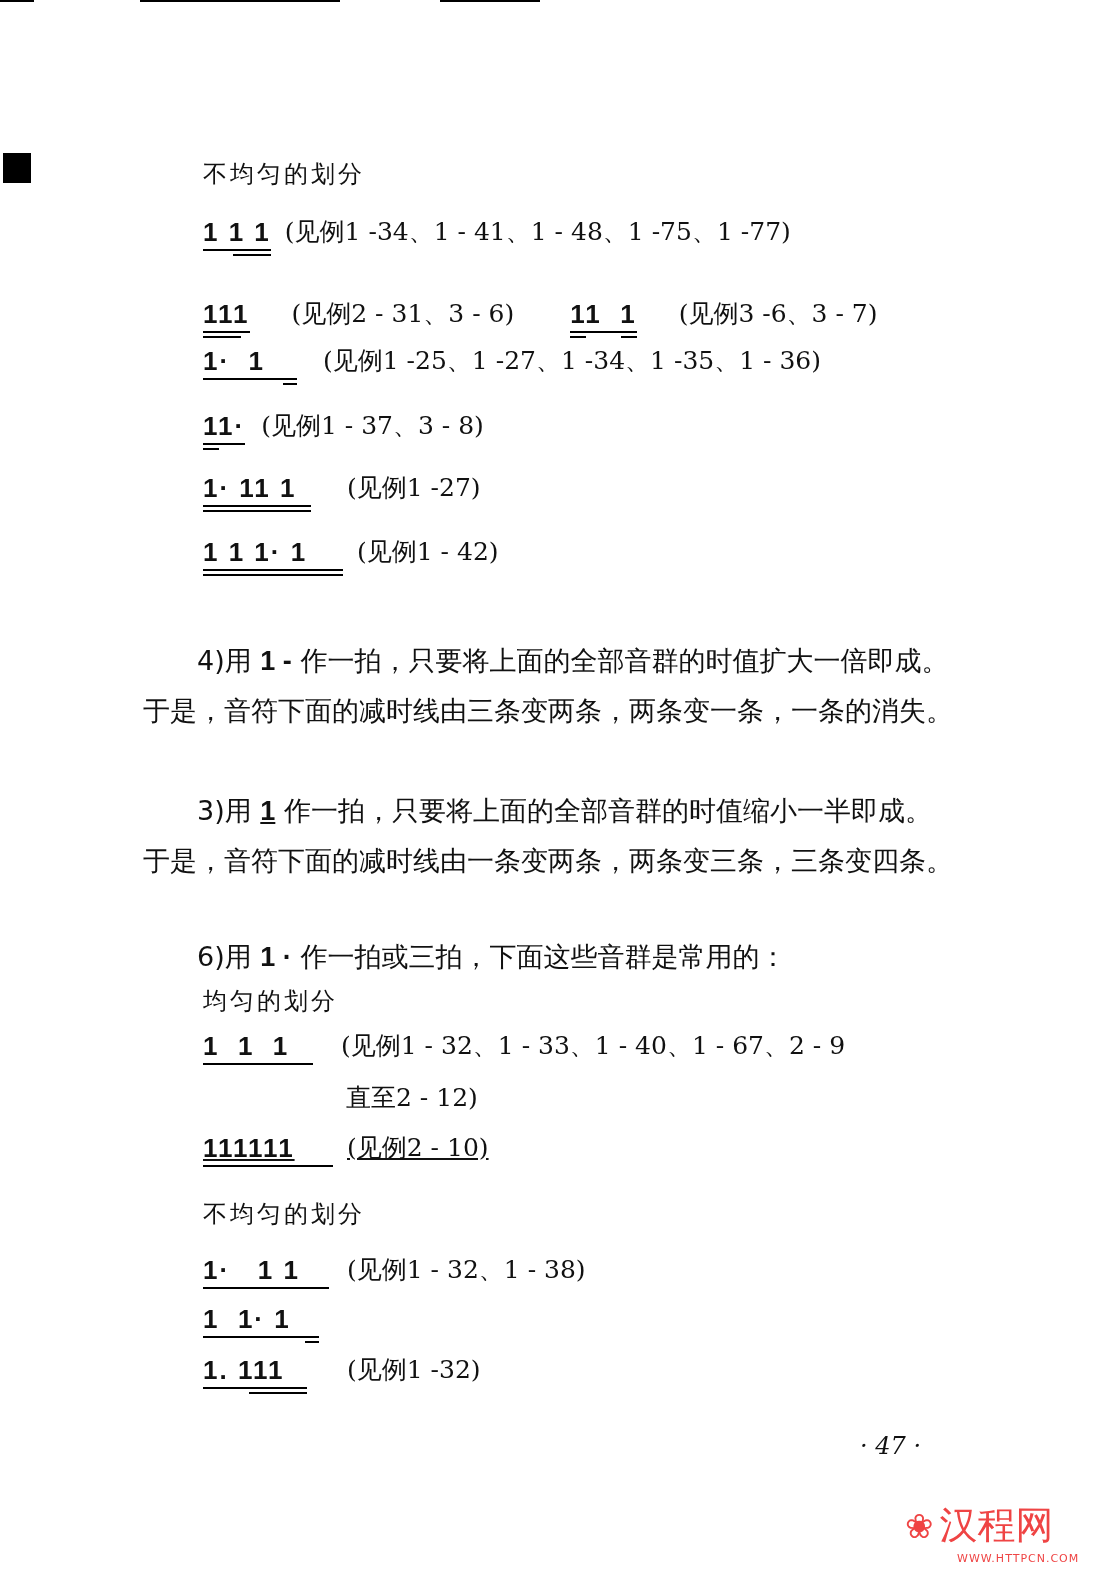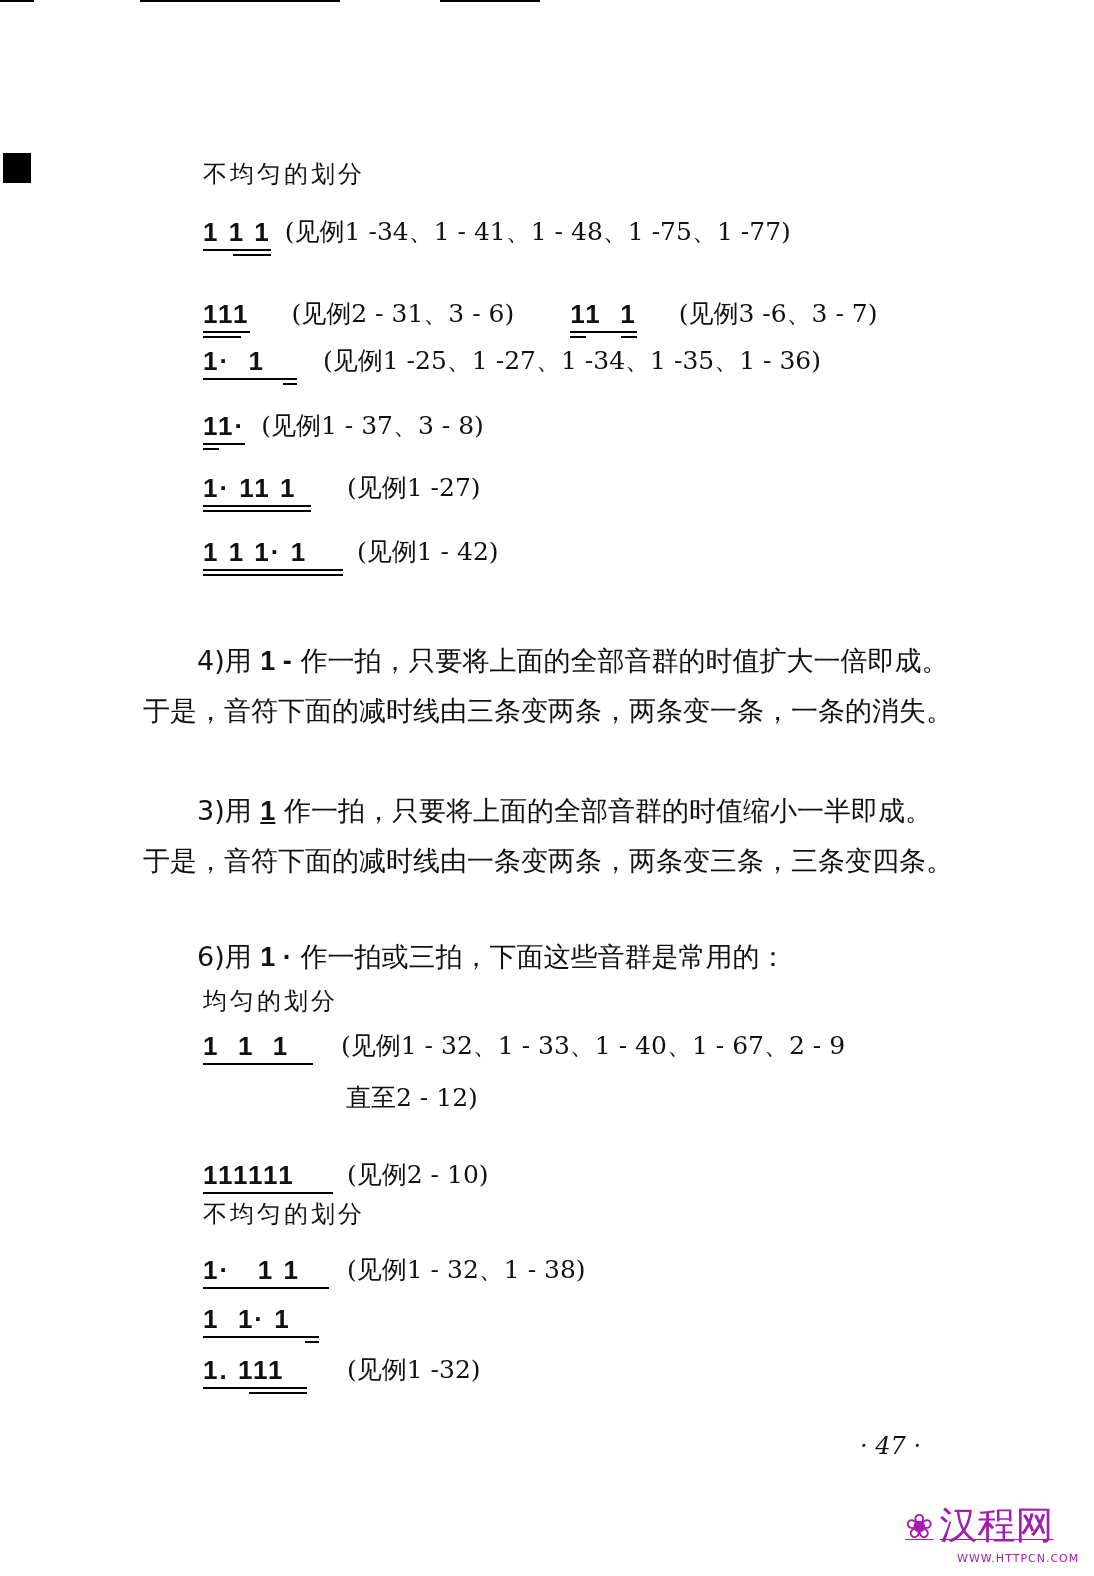--- a/index.html
+++ b/index.html
@@ -14,21 +14,21 @@
   .row { position: absolute; left: 203px; font-size: 25px; white-space: nowrap; display: flex; align-items: flex-start; }
   .notes { position: relative; display: inline-flex; font-family: "Liberation Sans", sans-serif; font-weight: bold; font-size: 26px; line-height: 28px; padding-bottom: 8px; letter-spacing: 2px; }
   .notes .ul1 { position: absolute; left: 0; right: 0; bottom: 3px; height: 2px; background: #000; }
   .notes .ul2 { position: absolute; bottom: -2px; height: 2px; background: #000; }
   .ref { margin-left: 14px; line-height: 28px; }
   .para { position: absolute; left: 143px; width: 810px; font-size: 27px; line-height: 50px; font-family: "DejaVu Sans", sans-serif; }
   .para .ind { display: inline-block; width: 54px; }
   .bnote { font-family: "Liberation Sans", sans-serif; font-weight: bold; }
   .bnote.ul { text-decoration: underline; }
   .pagenum { position: absolute; left: 860px; top: 1432px; font-size: 24px; font-style: italic; }
-  .watermark { position: absolute; left: 905px; top: 1500px; color: #a21caf; font-family: "DejaVu Sans", sans-serif; text-decoration: underline; }
+  .watermark { position: absolute; left: 905px; top: 1500px; color: #ef4444; font-family: "DejaVu Sans", sans-serif; }
   .watermark .wm-logo { font-size: 34px; margin-right: 6px; }
   .watermark .wm-name { font-size: 38px; }
   .watermark .wm-url { position: absolute; left: 52px; top: 52px; font-size: 11px; letter-spacing: 1px; }
 </style>
 </head>
 <body>
 
 <div class="toprule" style="left:0;width:34px;"></div>
 <div class="toprule" style="left:140px;width:200px;"></div>
 <div class="toprule" style="left:440px;width:100px;"></div>
@@ -103,21 +103,21 @@
 <div class="heading" style="top:985px;">均匀的划分</div>
 
 <div class="row" style="top:1032px;">
   <span class="notes" style="white-space:pre;width:110px;"><span>1  1  1</span><i class="ul1"></i></span>
   <span class="ref" style="margin-left:28px;">(见例1 - 32、1 - 33、1 - 40、1 - 67、2 - 9</span>
 </div>
 <div class="row" style="top:1084px;left:346px;">
   <span class="ref" style="margin-left:0;">直至2 - 12)</span>
 </div>
 
-<div class="row" style="top:1161px;">
+<div class="row" style="top:1134px;text-decoration:underline;">
   <span class="notes" style="width:130px;">
       <span>111111</span>
       <i class="ul1"></i>
     </span>
   <span class="ref" style="margin-left:14px;">(见例2 - 10)</span>
 </div>
 
 <div class="heading" style="top:1198px;">不均匀的划分</div>
 
 <div class="row" style="top:1256px;">

